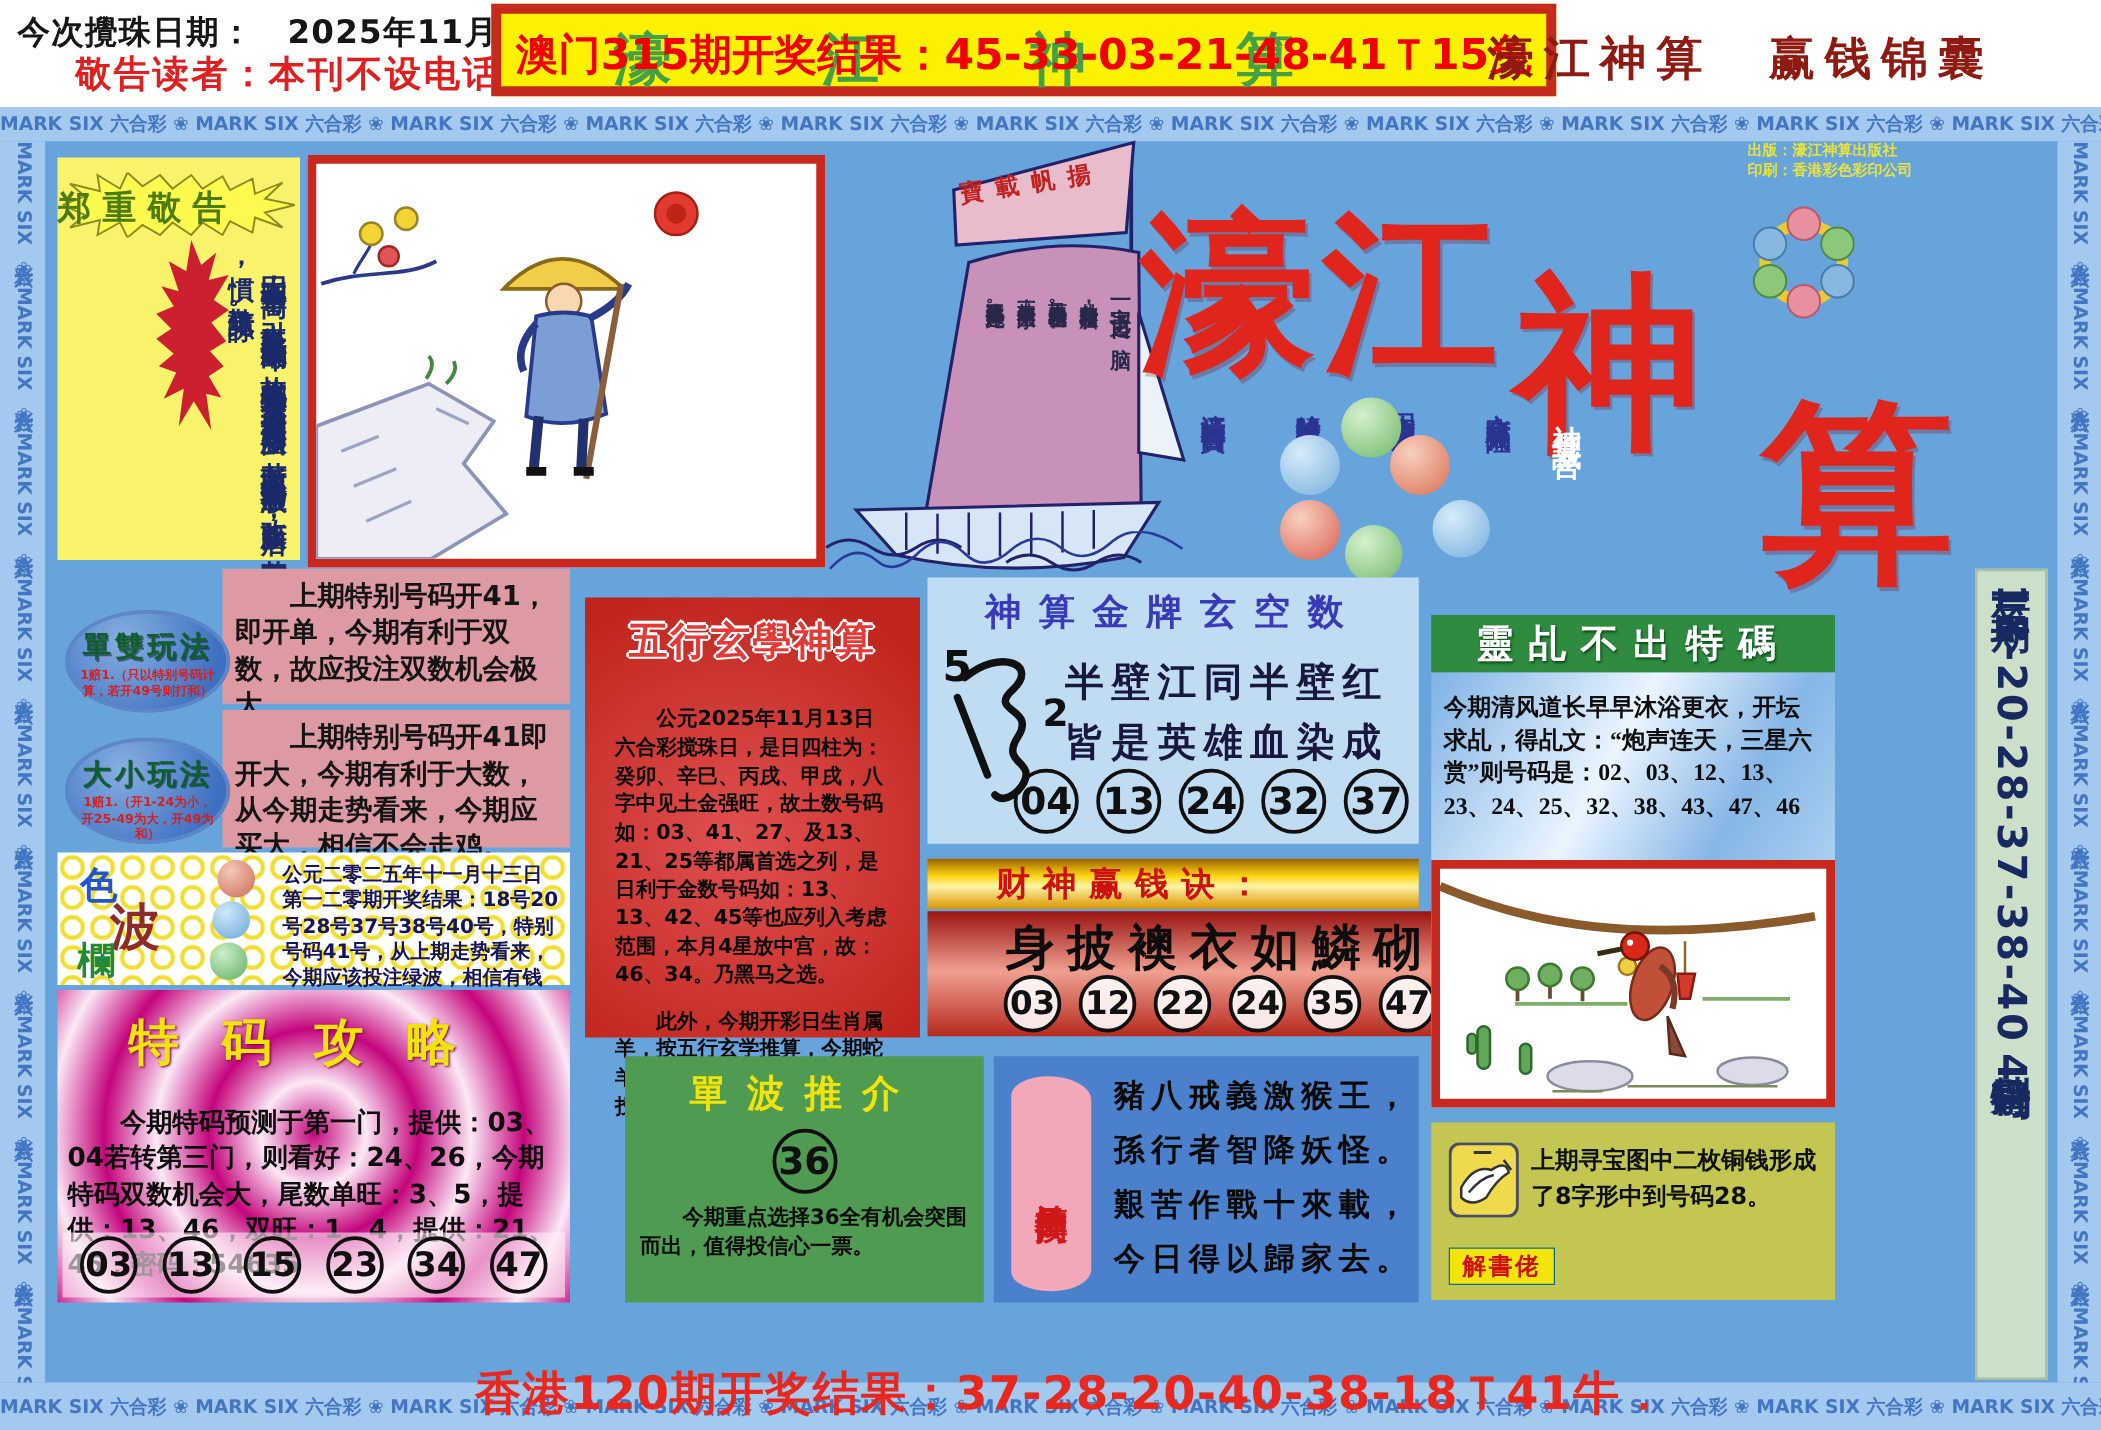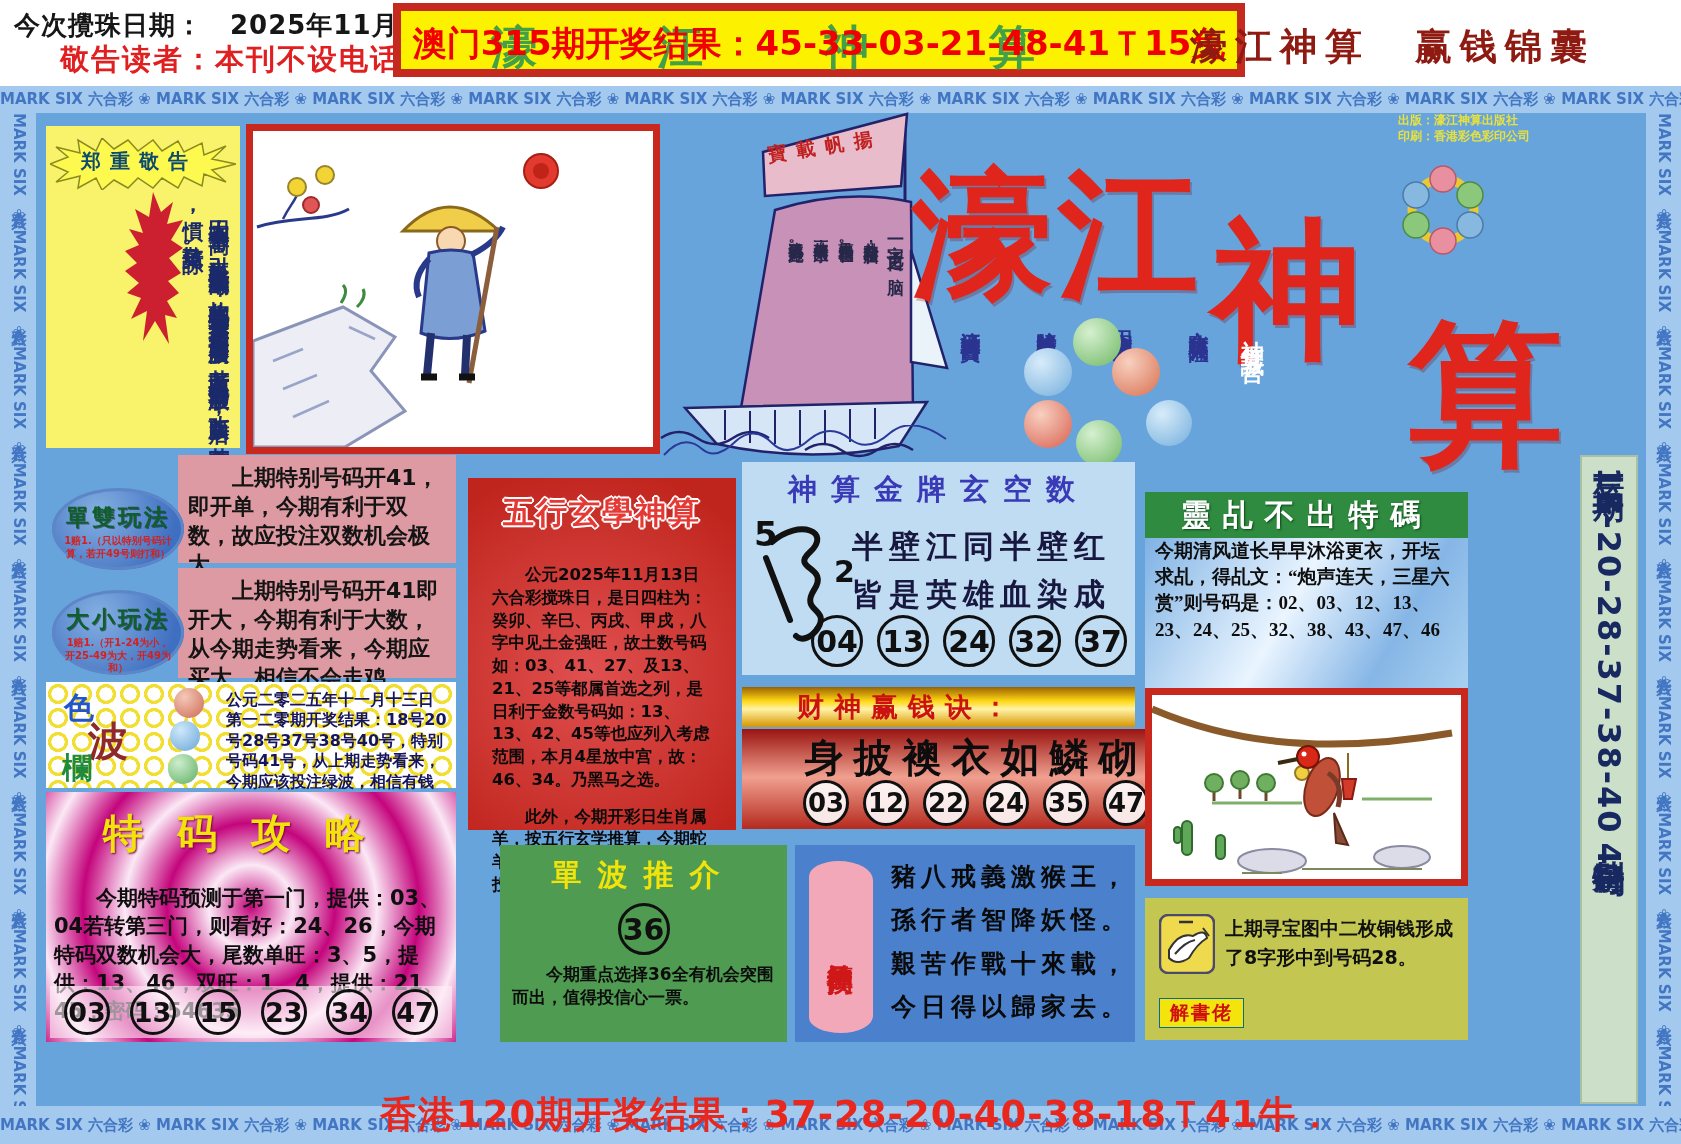--- a/index.html
+++ b/index.html
@@ -15,21 +15,21 @@
   #banner .ghost{position:absolute;left:90px;top:6px;font-size:46px;font-weight:bold;color:#43A047;letter-spacing:120px;white-space:nowrap;}
   #banner .res{position:absolute;left:0;top:10px;width:100%;text-align:center;font-size:34px;font-weight:bold;color:#F20000;white-space:nowrap;}
   #masthead{left:1190px;top:22px;width:480px;font-size:37px;font-weight:bold;color:#8E1A12;letter-spacing:8px;white-space:nowrap;}
   
   .strip{background:#A3C9EF;color:#4376C2;font-weight:bold;font-size:15px;overflow:hidden;white-space:nowrap;}
   .strip.h{line-height:27px;}
   .strip.v{writing-mode:vertical-rl;text-orientation:mixed;line-height:35px;}
   
   #warn{left:46px;top:126px;width:194px;height:322px;background:#F9F26B;}
   #warn .burst{position:absolute;left:4px;top:12px;width:186px;height:52px;}
-  #warn .burst-t{position:absolute;left:0;top:22px;width:186px;text-align:center;font-size:20px;font-weight:bold;color:#0c4a6e;letter-spacing:9px;}
+  #warn .burst-t{position:absolute;left:0;top:22px;width:186px;font-size:27px;font-weight:bold;color:#4d7c0f;letter-spacing:9px;}
   #warn .vbody{position:absolute;right:8px;top:78px;height:236px;width:180px;
     writing-mode:vertical-rl;font-size:21px;font-weight:bold;color:#1B2A6B;line-height:26px;letter-spacing:2px;}
   
   .artbox{background:#FFFFFF;border:7px solid #C8281E;box-sizing:border-box;}
   
   .pinkbox{background:#DE9AA2;color:#141414;font-weight:bold;font-size:22px;line-height:1.32;padding:8px 10px;box-sizing:border-box;}
   .pinkbox p{margin:0;text-indent:2em;}
   .oval{border-radius:50%;background:radial-gradient(circle at 35% 30%,#85B0E2,#3F6FC0 75%);
     box-shadow:inset 0 0 0 3px #5C86C8;text-align:center;}
   .oval .t{margin-top:14px;font-size:23px;font-weight:bold;color:#0E5F2C;letter-spacing:3px;text-shadow:1px 1px 0 rgba(0,0,0,.45);}
@@ -75,21 +75,21 @@
     display:flex;align-items:center;}
   #gbar span{margin-left:55px;font-size:27px;font-weight:bold;color:#CC1111;letter-spacing:10px;white-space:nowrap;}
   #rbar{left:742px;top:729px;width:468px;height:100px;background:linear-gradient(180deg,#9A1410,#F0A090 48%,#B52A1E);}
   #rbar .v{position:absolute;left:0;top:2px;width:100%;text-align:center;font-size:39px;font-weight:bold;color:#0D0D0D;letter-spacing:10px;white-space:nowrap;}
   #rbar .nums{position:absolute;left:0;bottom:3px;width:100%;display:flex;justify-content:center;gap:14px;}
   
   #spirit{left:1145px;top:492px;width:323px;height:169px;font-family:Liberation Serif, serif;}
   #spirit .hd{height:46px;background:#2F8B3F;display:flex;align-items:center;justify-content:center;
     font-size:30px;font-weight:bold;color:#FFFFFF;letter-spacing:12px;text-shadow:1px 1px 2px #0A4A18;white-space:nowrap;}
   #spirit .bd{height:150px;background:linear-gradient(120deg,#7FB2E4 0%,#EAF5FF 45%,#86B6E6 75%,#A8D0F0 100%);
-    font-size:19px;font-weight:bold;color:#0E0E0E;line-height:1.38;padding:0 10px;box-sizing:border-box;}
+    font-size:19px;font-weight:bold;color:#0E0E0E;line-height:1.38;padding:16px 10px;box-sizing:border-box;}
   
   #single{left:500px;top:845px;width:287px;height:197px;background:#4E9B51;}
   #single .t{position:absolute;left:0;top:10px;width:100%;text-align:center;font-size:30px;font-weight:bold;color:#F2E30A;letter-spacing:16px;white-space:nowrap;}
   #single .num{position:absolute;left:50%;top:58px;transform:translateX(-50%);}
   #single .b{position:absolute;left:12px;top:118px;width:262px;font-size:17px;font-weight:bold;color:#0C0C0C;line-height:1.35;}
   #single .b p{margin:0;text-indent:2em;}
   
   #poem{left:795px;top:845px;width:340px;height:197px;background:#4B80CC;}
   #poem .blob{position:absolute;left:14px;top:16px;width:64px;height:172px;background:#F2A8B8;
     border-radius:46% 54% 50% 50%/9% 11% 10% 9%;display:flex;align-items:center;justify-content:center;}

